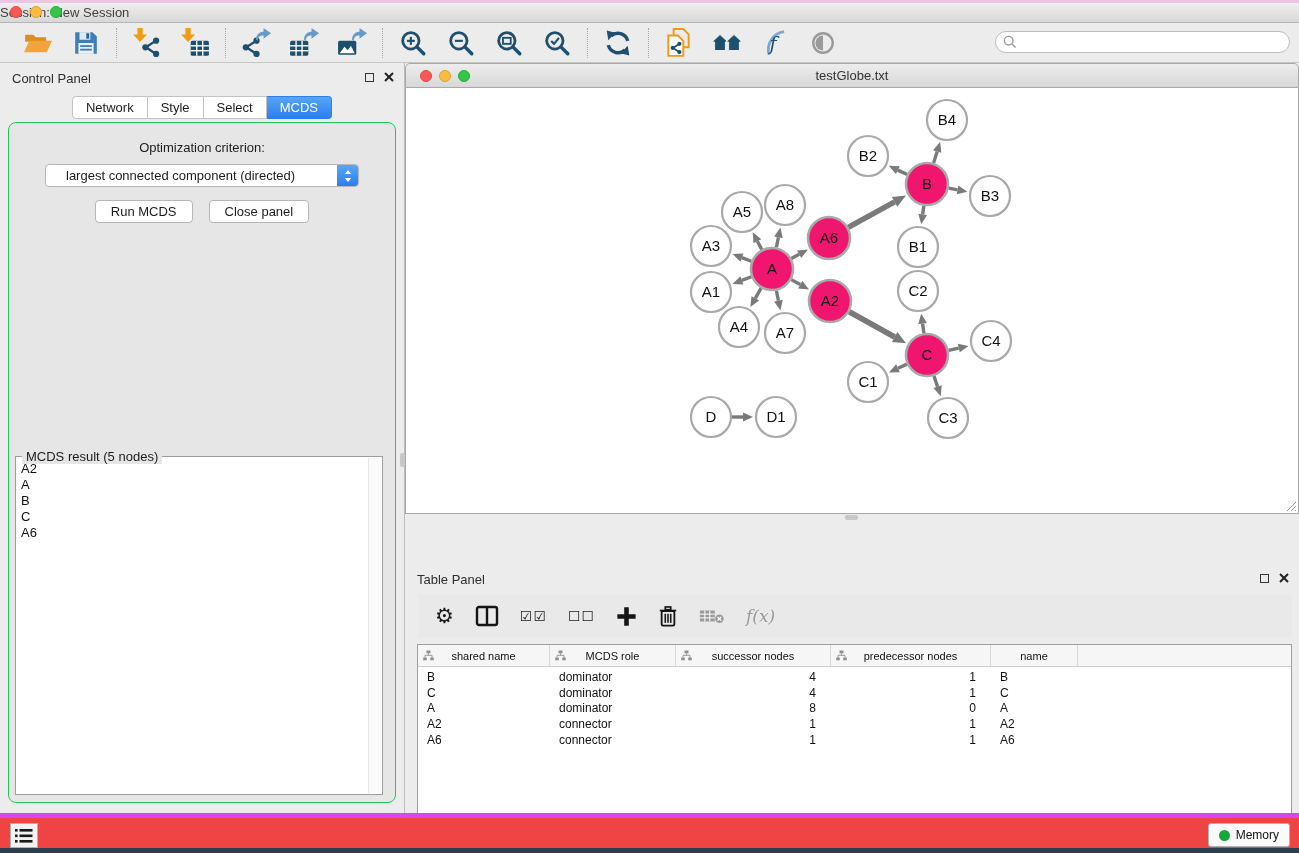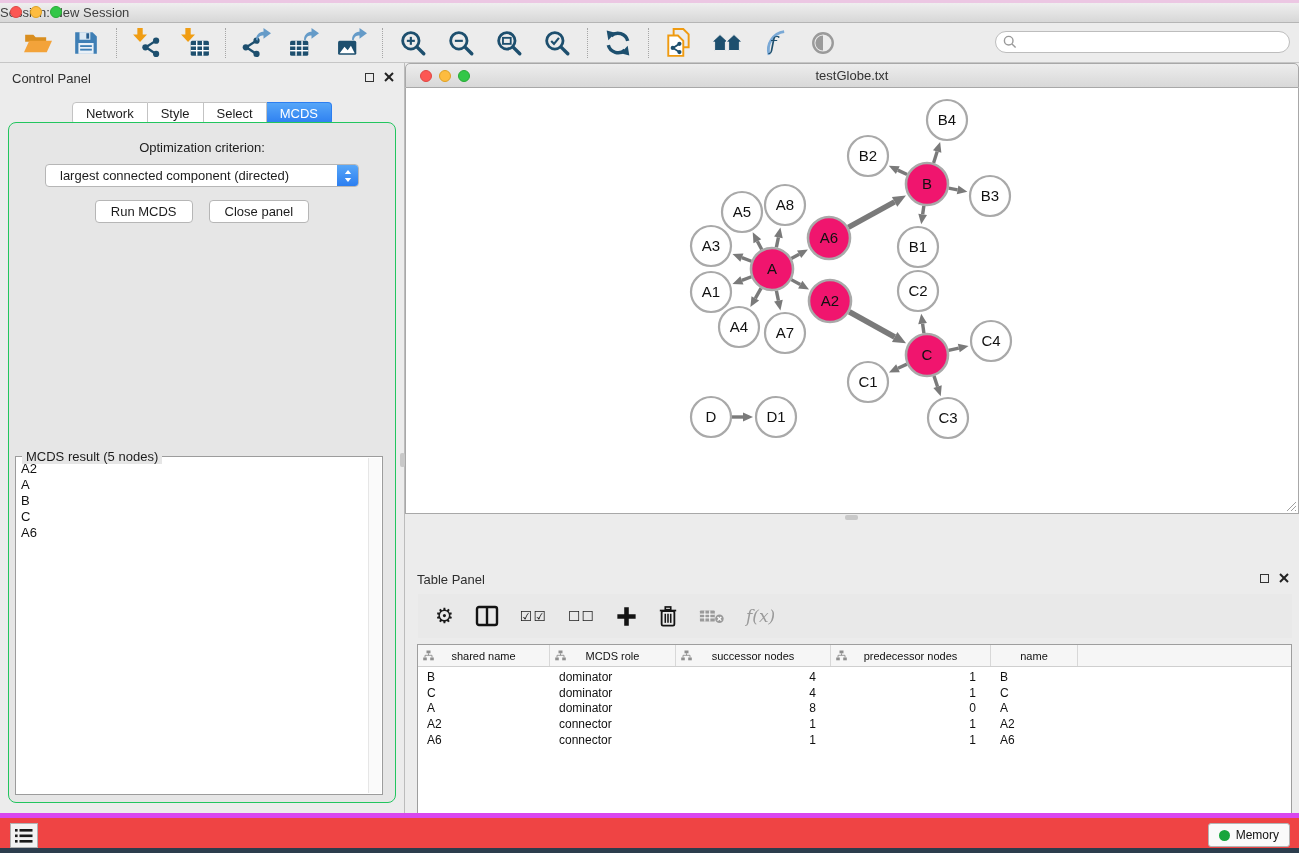--- a/index.html
+++ b/index.html
@@ -32,31 +32,31 @@
     border-radius:12px;background:#fff;display:flex;align-items:center;padding-left:7px;box-sizing:border-box;}
   .search-box input{border:none;outline:none;flex:1;font-size:12px;background:transparent;margin-left:4px;}
 
   
   .control-panel{position:absolute;top:63px;left:0;width:405px;height:750px;background:#ececec;
     border-right:1px solid #bcbcbc;box-sizing:border-box;}
   .panel-head{position:relative;height:28px;}
   .panel-head .ph-title{position:absolute;left:12px;top:8px;font-size:13px;color:#2e2e2e;}
   .ph-icons{position:absolute;right:10px;top:9px;display:flex;gap:10px;align-items:center;}
   .float-box{width:9px;height:9px;border:1.5px solid #333;box-sizing:border-box;display:inline-block;}
-  .cp-tabs{display:flex;justify-content:center;margin-top:11px;}
+  .cp-tabs{display:flex;justify-content:center;margin-top:5px;}
   .cp-tab{border:1px solid #c3c3c3;border-left:none;background:#fff;padding:3px 13px;font-size:13px;color:#1c1c1c;}
   .cp-tab:first-child{border-left:1px solid #c3c3c3;border-radius:4px 0 0 4px;}
   .cp-tab:last-child{border-radius:0 4px 4px 0;}
   .cp-tab.active{background:linear-gradient(#56a6f8,#2c7ef0);color:#fff;border-color:#2c7ef0;}
   .cp-body{position:absolute;left:8px;right:8px;top:59px;bottom:10px;background:#e6e6e6;
     border:1px solid #22c55e;border-radius:8px;}
   .opt-label{margin-top:17px;text-align:center;font-size:13px;color:#1c1c1c;}
   .dropdown{position:relative;margin:9px auto 0;width:314px;height:23px;background:#fff;
     border:1px solid #b6b6b6;border-radius:4px;box-sizing:border-box;display:flex;align-items:center;}
-  .dropdown .dd-text{flex:1;font-size:13px;color:#1c1c1c;padding-left:14px;white-space:nowrap;}
+  .dropdown .dd-text{flex:1;font-size:13px;color:#1c1c1c;padding-left:20px;white-space:nowrap;}
   .dd-stepper{width:21px;height:21px;border-radius:0 3px 3px 0;background:linear-gradient(#58a7f8,#2c7ef0);
     display:flex;align-items:center;justify-content:center;}
   .btn-row{display:flex;justify-content:center;gap:16px;margin-top:13px;}
   .push-btn{height:23px;padding:0 15px;background:#fff;border:1px solid #b6b6b6;border-radius:4px;
     font-size:13px;color:#1c1c1c;}
   .result-box{position:absolute;left:6px;top:333px;width:366px;height:337px;background:#fff;
     border:1px solid #9c9c9c;}
   .result-legend{position:absolute;top:-8px;left:6px;background:#e6e6e6;padding:0 4px;font-size:13px;color:#1c1c1c;}
   .result-list{position:absolute;left:1px;top:4px;bottom:1px;right:14px;overflow:hidden;
     font-size:13px;color:#111;padding-left:4px;}

